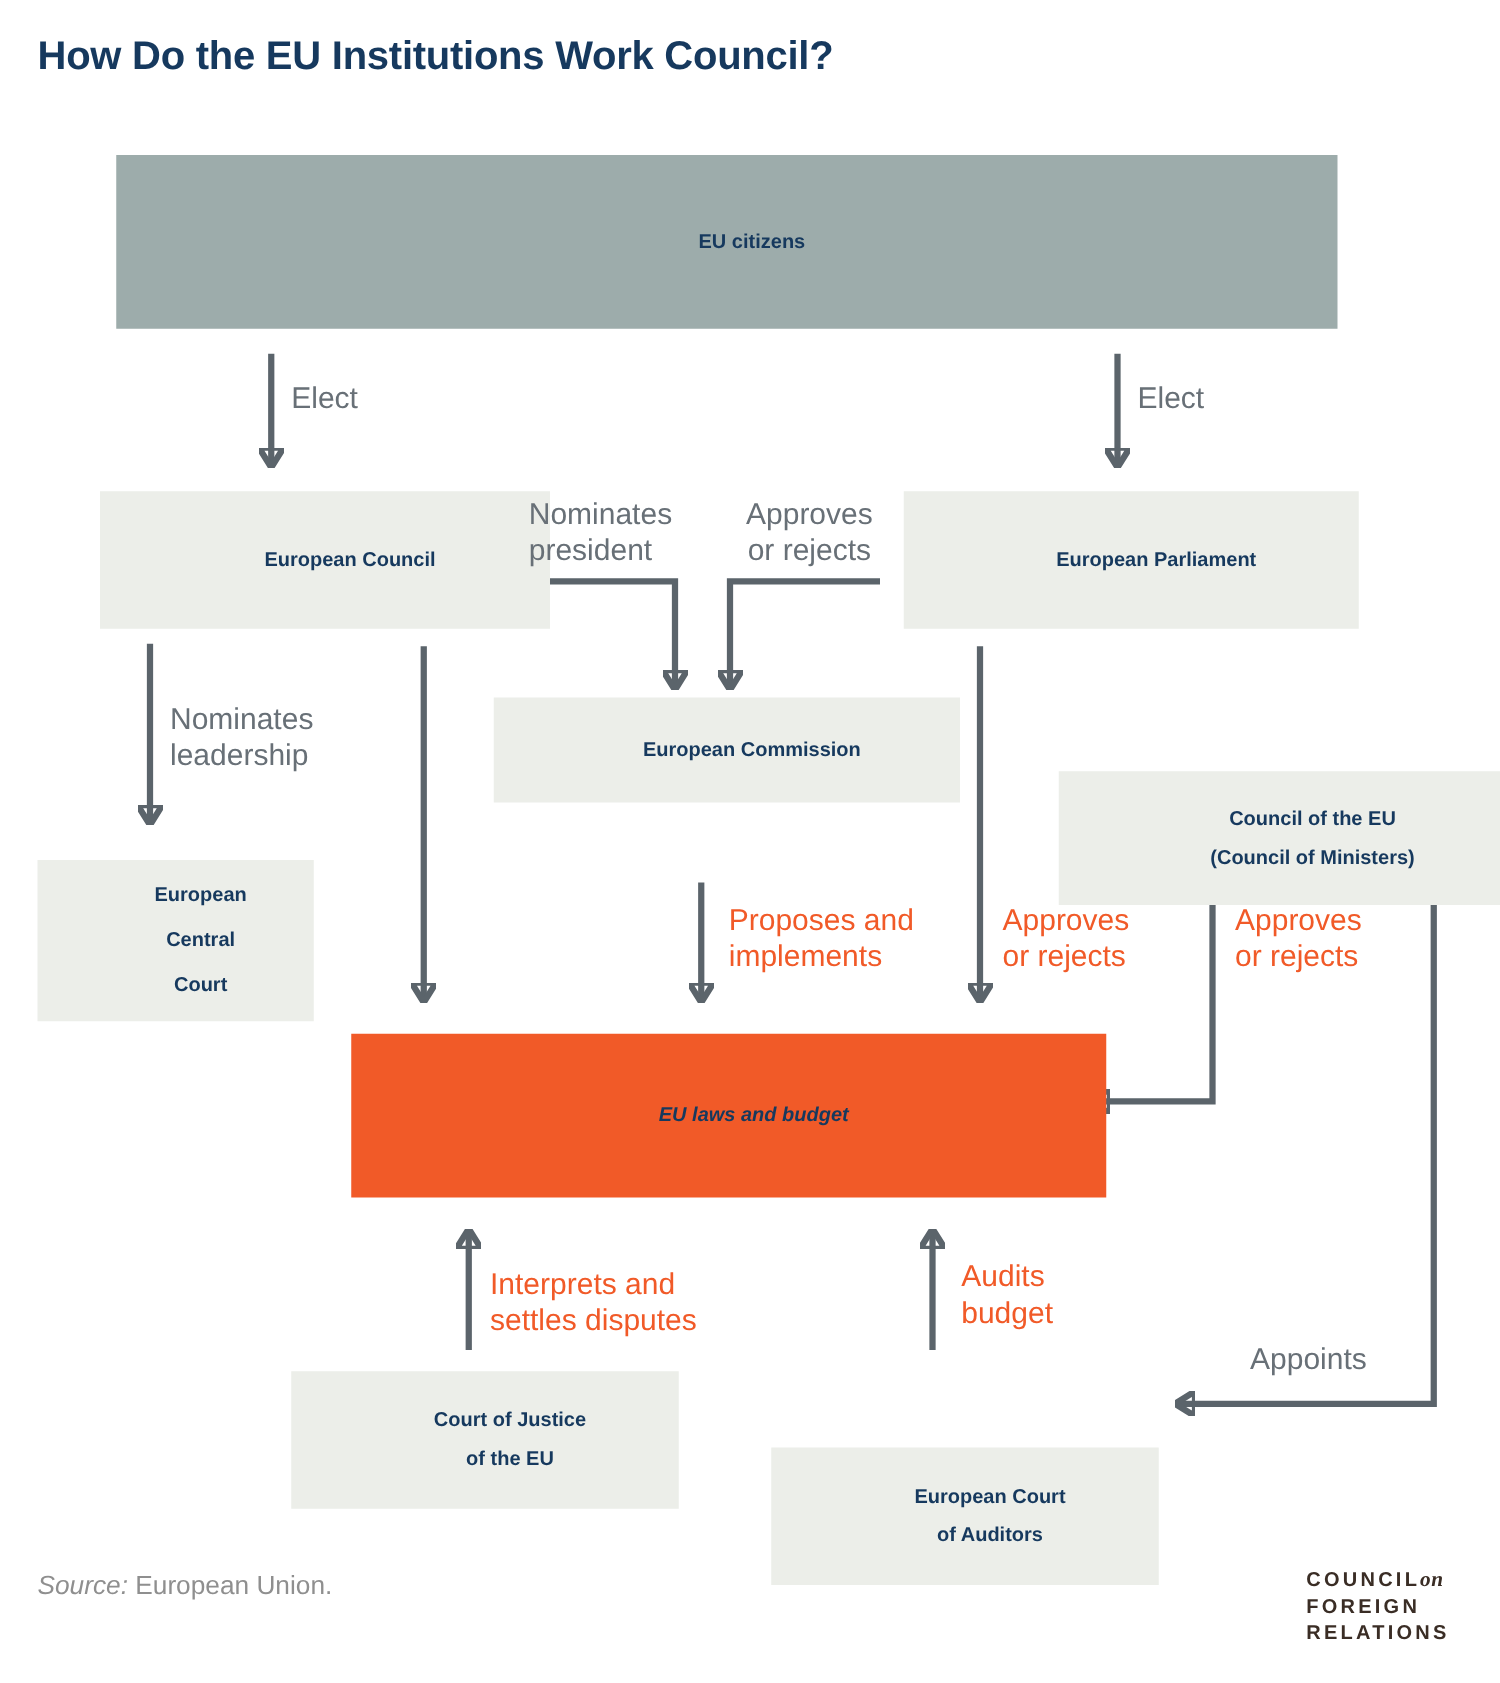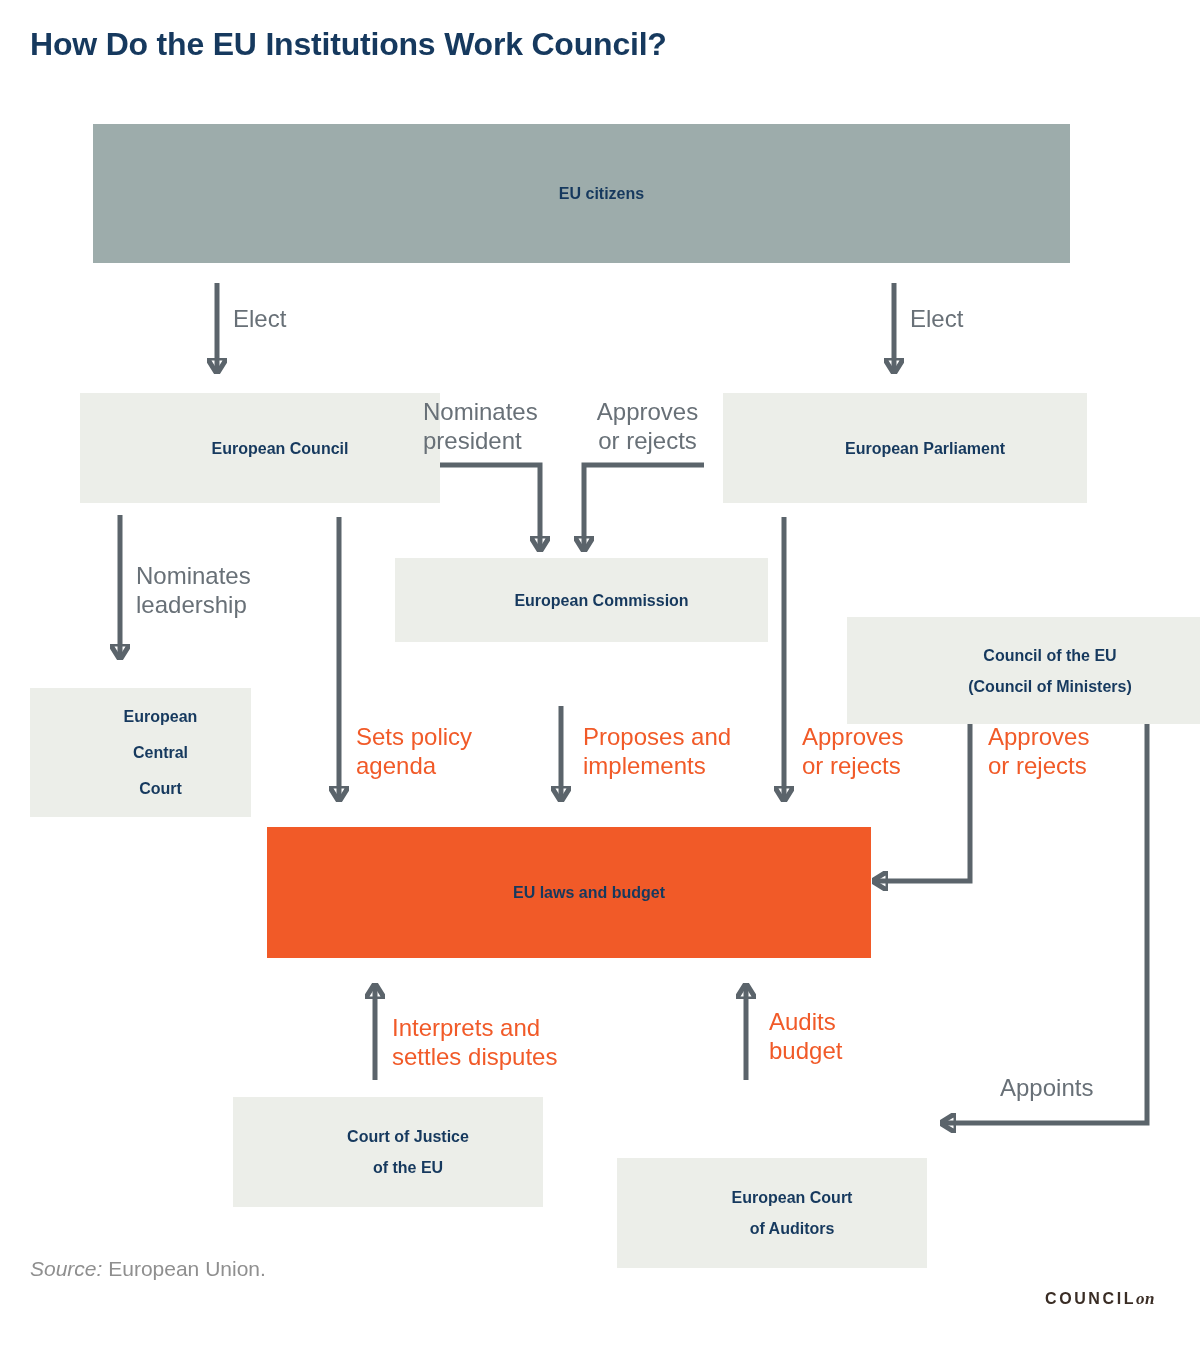--- a/index.html
+++ b/index.html
@@ -86,21 +86,21 @@
   }
   #cfr-logo .conj{
     font-family:"Liberation Serif","DejaVu Serif",serif;
     font-style:italic;
     font-weight:700;
     font-size:17px;
     letter-spacing:0.5px;
     text-transform:lowercase;
   }
   #cfr-logo span{ display:inline; }
-  #cfr-logo div{ display:block;margin-top:35px; }
+  #cfr-logo div{ display:block; }
 </style>
 </head>
 <body>
 
 <div id="canvas">
 
   <div id="page-title">How Do the EU Institutions Work Council?</div>
 
   <svg id="arrow-layer" viewBox="0 0 1200 1346" xmlns="http://www.w3.org/2000/svg" aria-hidden="true">
     <defs>
@@ -142,21 +142,21 @@
     <span>Council of the EU</span>
     <span>(Council of Ministers)</span>
   </div>
 
   <div class="node light ecb" style="left:30px; top:688px; width:181px; height:129px;">
     <span>European</span>
     <span>Central</span>
     <span>Court</span>
   </div>
 
-  <div class="node laws" style="left:267px; top:827px; width:564px; height:131px;">
+  <div class="node laws" style="left:281px; top:827px; width:564px; height:131px;font-style:italic;">
     <span>EU laws and budget</span>
   </div>
 
   <div class="node light" style="left:233px; top:1097px; width:270px; height:110px;">
     <span>Court of Justice</span>
     <span>of the EU</span>
   </div>
 
   <div class="node light" style="left:617px; top:1158px; width:270px; height:110px;">
     <span>European Court</span>
@@ -179,24 +179,20 @@
   <div class="edge-label centered" style="left:570px; top:397px; width:155px;">
     <span>Approves</span>
     <span>or rejects</span>
   </div>
 
   <div class="edge-label" style="left:136px; top:561px;">
     <span>Nominates</span>
     <span>leadership</span>
   </div>
 
-  <div class="edge-label orange" style="left:356px; top:722px;">
-    <span>Sets policy</span>
-    <span>agenda</span>
-  </div>
 
   <div class="edge-label orange" style="left:583px; top:722px;">
     <span>Proposes and</span>
     <span>implements</span>
   </div>
 
   <div class="edge-label orange" style="left:802px; top:722px;">
     <span>Approves</span>
     <span>or rejects</span>
   </div>

